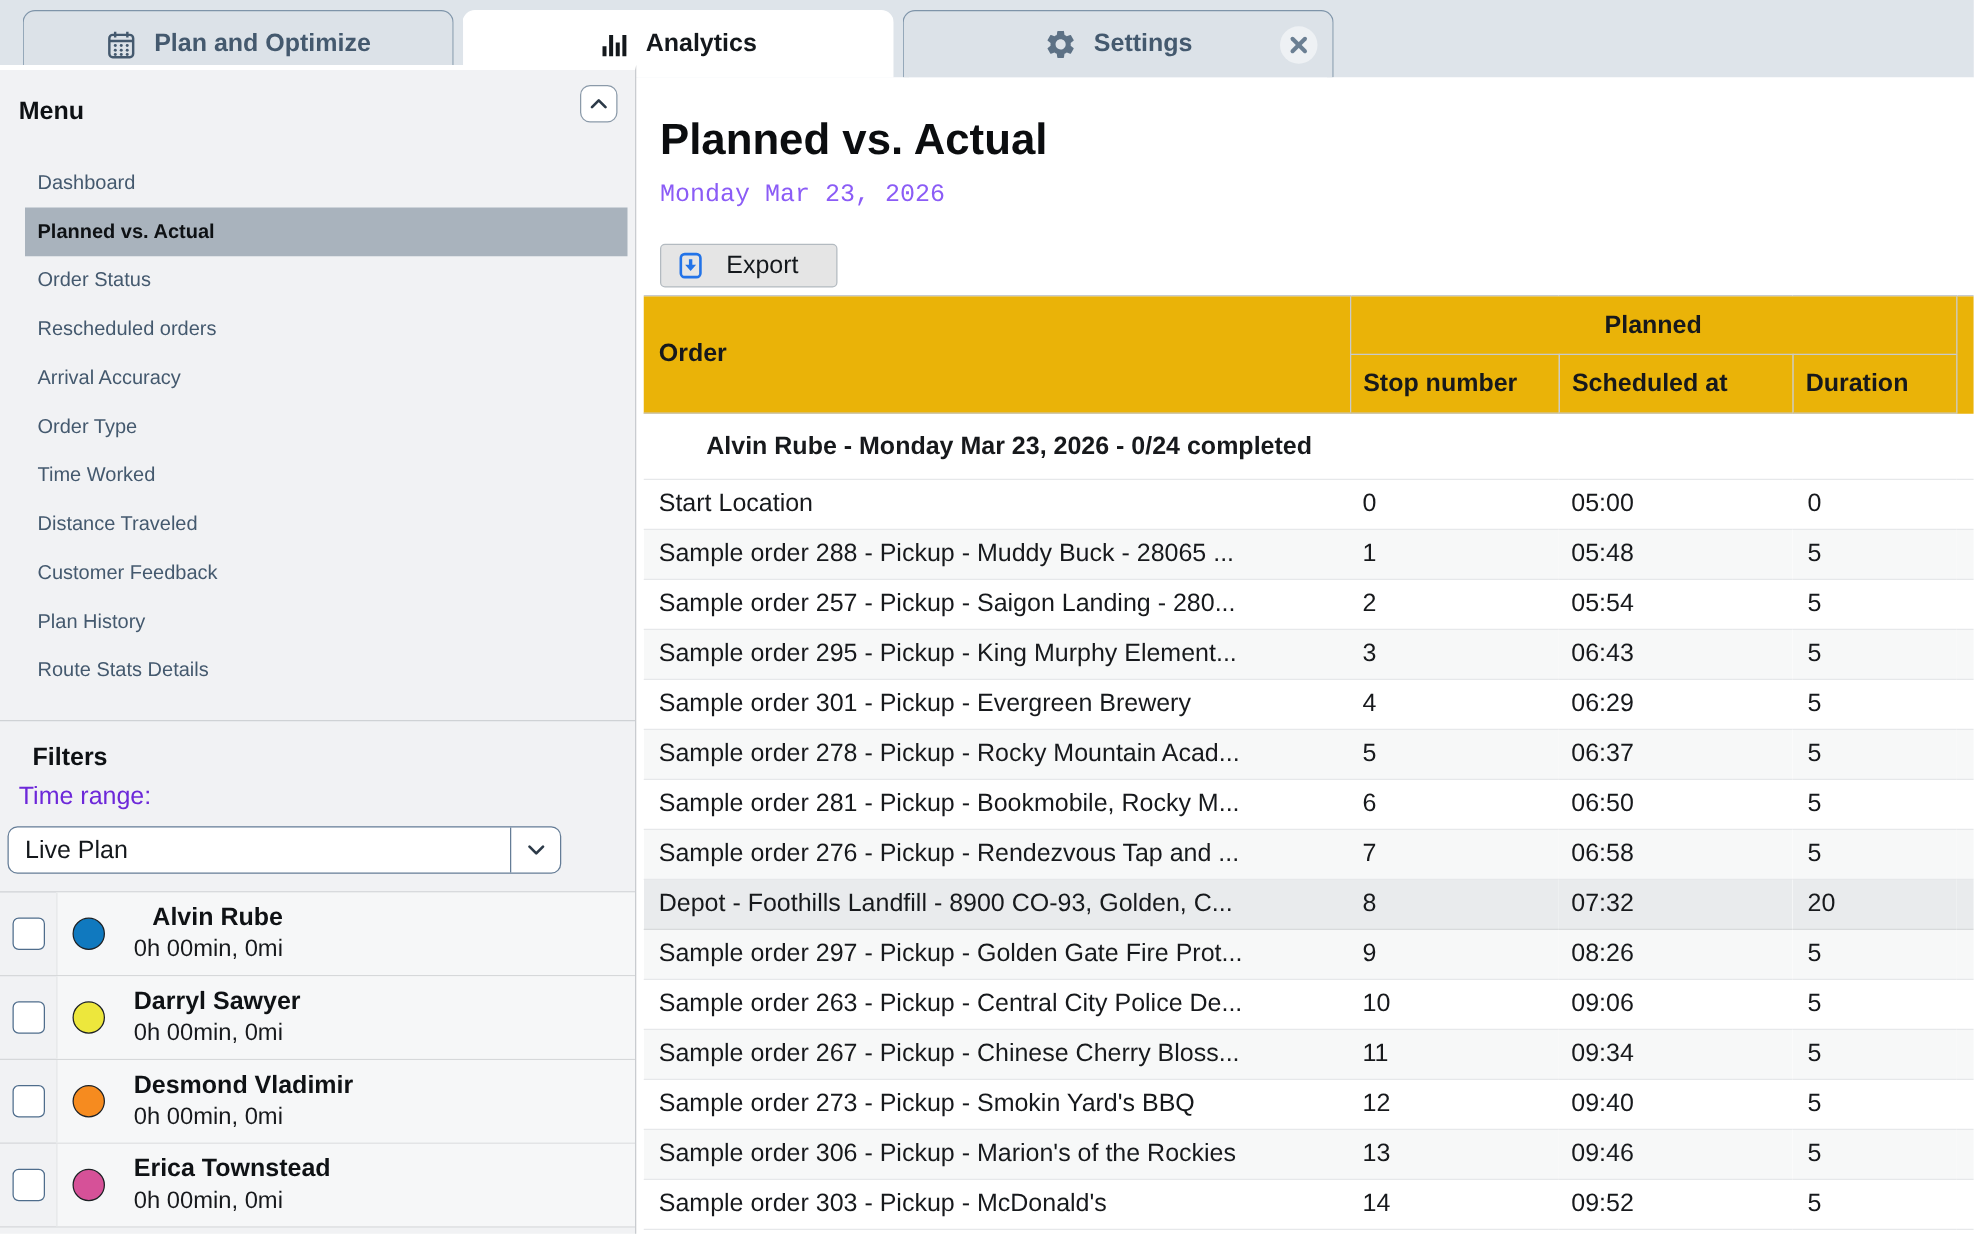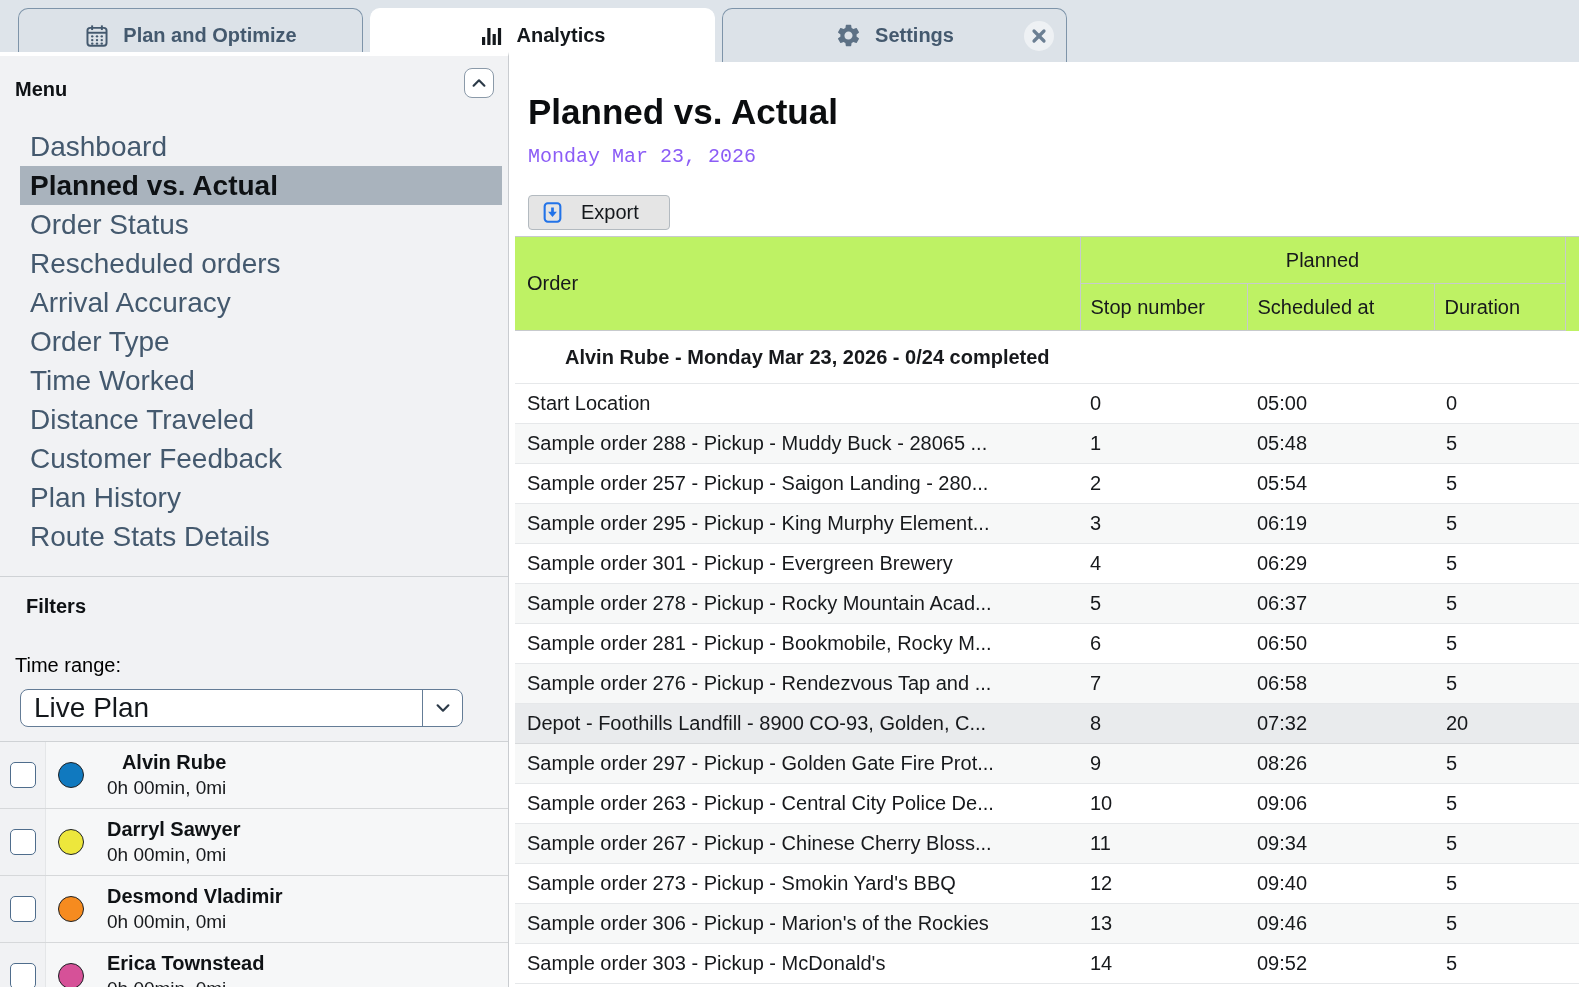--- a/index.html
+++ b/index.html
@@ -20,29 +20,29 @@
     width:30px; height:30px; border-radius:50%; background:#eef1f4;
     display:flex; align-items:center; justify-content:center; }
   
   .sidebar { position:absolute; top:52px; left:0; width:509px; bottom:0;
     background:#f1f2f4; border-right:1px solid #c9ccd0; border-top:4px solid #fff; }
   .menu-head { position:relative; padding:22px 0 0 15px; }
   .menu-title { font-size:20px; font-weight:bold; color:#0e1114; }
   .collapse-btn { position:absolute; right:14px; top:12px; width:30px; height:30px;
     background:#fff; border:1px solid #8b9aa9; border-radius:8px;
     display:flex; align-items:center; justify-content:center; }
-  .menu-list { list-style:none; margin:26px 0 0 0; padding:0; font-size:28px; color:#44596e; }
+  .menu-list { list-style:none; margin:26px 0 0 0; padding:0; font-size:16px; color:#44596e; }
   .menu-list li { height:39px; line-height:39px; margin:0 6px 0 20px; padding-left:10px;
     white-space:nowrap; overflow:hidden; cursor:default; }
   .menu-list li.selected { background:#a9b3bd; color:#0e1114; font-weight:bold; }
   .filters { border-top:1px solid #cfd2d5; margin-top:20px; padding:18px 0 0 26px; }
   .filters-title { font-size:20px; font-weight:bold; color:#0e1114; }
-  .timerange-label { margin:36px 0 12px 15px; font-size:20px; color:#000000; }
-  .select { margin-left:20px; width:443px; height:38px; background:#fff; border:1.5px solid #647c96;
-    border-radius:8px; display:flex; align-items:center; position:relative; font-size:28px;
+  .timerange-label { margin:8px 0 12px 15px; font-size:20px; color:#6d28d9; }
+  .select { margin-left:6px; width:443px; height:38px; background:#fff; border:1.5px solid #647c96;
+    border-radius:8px; display:flex; align-items:center; position:relative; font-size:20px;
     color:#14181c; padding-left:13px; }
   .select .chev { position:absolute; right:0; top:0; bottom:0; width:40px;
     border-left:1.5px solid #647c96; display:flex; align-items:center; justify-content:center; }
   .drivers { margin-top:14px; border-top:1px solid #cfd2d5; }
   .driver { height:67px; border-bottom:1px solid #d6d8da; display:flex; align-items:stretch; }
   .cbcell { width:45px; display:flex; align-items:center; justify-content:center; }
   .cb { width:26px; height:26px; border:1.5px solid #4f6d8c; border-radius:5px; background:#fff; }
   .dcontent { flex:1; background:#f6f7f8; border-left:1px solid #e4e6e8; display:flex; align-items:center; }
   .dot { width:26px; height:26px; border-radius:50%; border:1.5px solid #1d2125; margin-left:12px; }
   .dinfo { margin-left:23px; }
@@ -50,21 +50,21 @@
   .dstats { font-size:19px; color:#17191c; margin-top:3px; }
   
   .main { position:absolute; top:62px; left:510px; right:0; bottom:0; background:#fff; overflow:hidden; }
   .page-title { margin:30px 0 0 18px; font-size:35px; font-weight:bold; color:#0b0d0f; }
   .page-date { margin:13px 0 1px 18px; font-size:20px; color:#8b5cf6;font-family:Liberation Mono, monospace; }
   .export-btn { margin:27px 0 0 18px; width:142px; height:35px; border:1px solid #b3bac0; border-radius:4px;
     background:#e5e5e5; display:flex; align-items:center; gap:17px; padding-left:12px;
     font-size:20px; color:#14181c; }
   table { border-collapse:collapse; margin:6px 0 0 5px; width:1064px; table-layout:fixed;
     font-size:20px; color:#17191c; }
-  thead th { font-weight:normal; text-align:left; background:#bef264; }
+  thead th { font-weight:bold; text-align:left; background:#eab308; }
   th.h-order { padding-left:12px; vertical-align:middle; border-top:1px solid #c7cacd; }
   th.h-planned { text-align:center; height:47px; border:1px solid #c7cacd; border-bottom:1px solid #c7cacd; border-right:none; }
   th.h-extra { border-left:1px solid #c7cacd; border-top:1px solid #c7cacd; }
   th.h-sub { height:47px; padding-left:10px; border-left:1px solid #c7cacd; border-bottom:1px solid #c7cacd; }
   th.h-order { border-bottom:1px solid #c7cacd; }
   tr.group td { height:53px; padding-left:50px; font-weight:bold; border-bottom:1px solid #e6e8ea;
     white-space:nowrap; overflow:hidden; }
   tbody td { height:40px; padding:0 0 0 12px; white-space:nowrap; overflow:hidden;
     border-bottom:1px solid #e6e8ea; }
   tbody td.c-stop, tbody td.c-sched { padding-left:10px; }
@@ -258,21 +258,21 @@
         <tr class="">
           <td class="c-order">Sample order 257 - Pickup - Saigon Landing - 280...</td>
           <td class="c-stop">2</td>
           <td class="c-sched">05:54</td>
           <td class="c-dur">5</td>
           <td class="c-extra"></td>
         </tr>
         <tr class="stripe">
           <td class="c-order">Sample order 295 - Pickup - King Murphy Element...</td>
           <td class="c-stop">3</td>
-          <td class="c-sched">06:19</td>
+          <td class="c-sched">06:43</td>
           <td class="c-dur">5</td>
           <td class="c-extra"></td>
         </tr>
         <tr class="">
           <td class="c-order">Sample order 301 - Pickup - Evergreen Brewery</td>
           <td class="c-stop">4</td>
           <td class="c-sched">06:29</td>
           <td class="c-dur">5</td>
           <td class="c-extra"></td>
         </tr>

